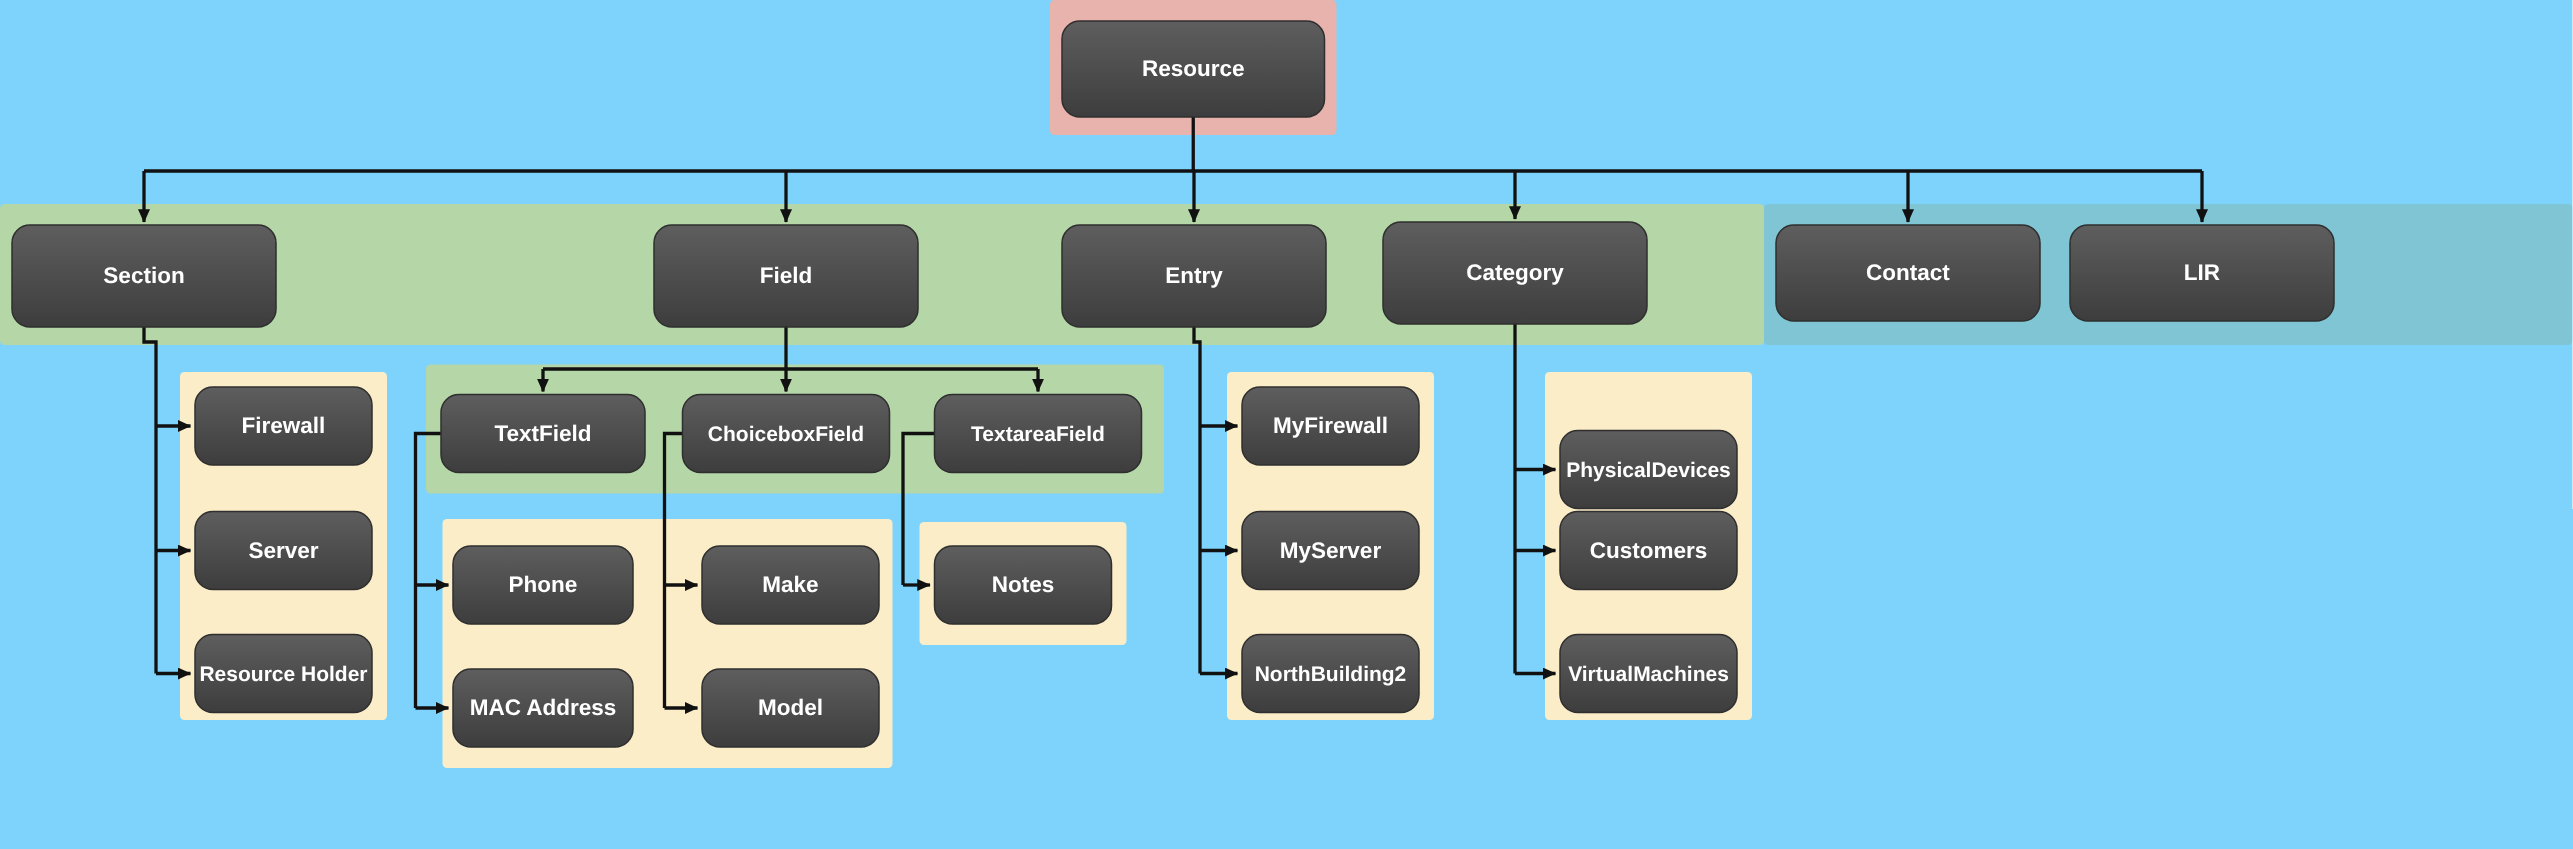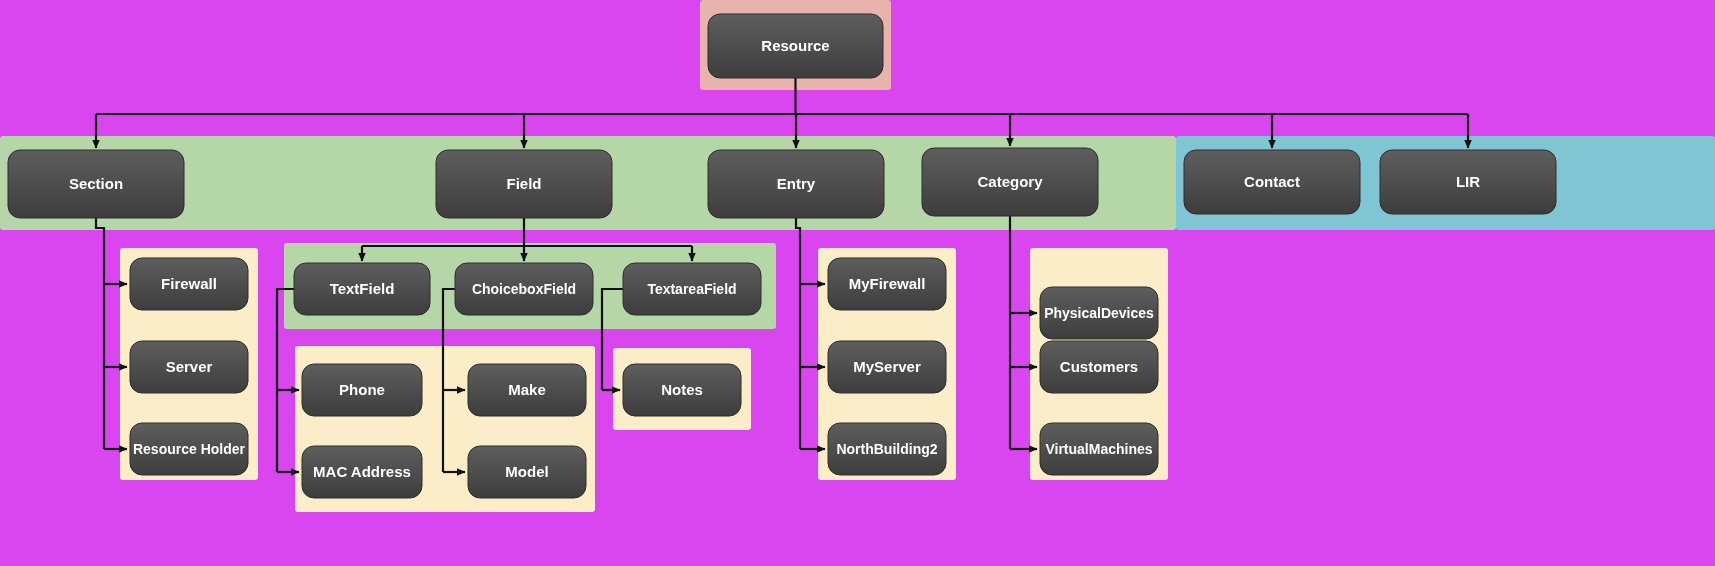--- a/index.html
+++ b/index.html
@@ -8,21 +8,21 @@
     padding: 0;
     background: #ffffff;
   }
   body {
     font-family: "Liberation Sans", sans-serif;
   }
   #diagram-root {
     position: relative;
     width: 1715px;
     height: 566px;
-    background: #d946ef;
+    background: #7dd3fc;
     overflow: hidden;
   }
   svg.layer {
     position: absolute;
     top: 0;
     left: 0;
     width: 1715px;
     height: 566px;
   }
   .group-band { stroke: none; }

